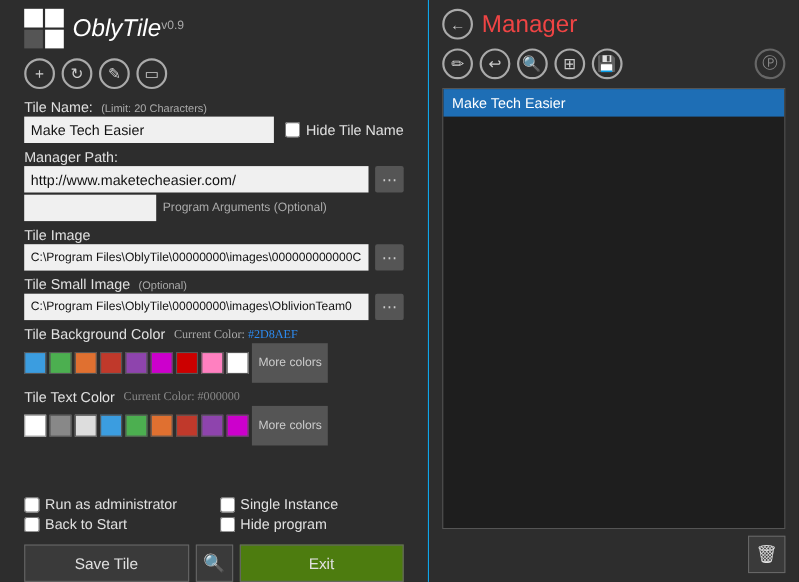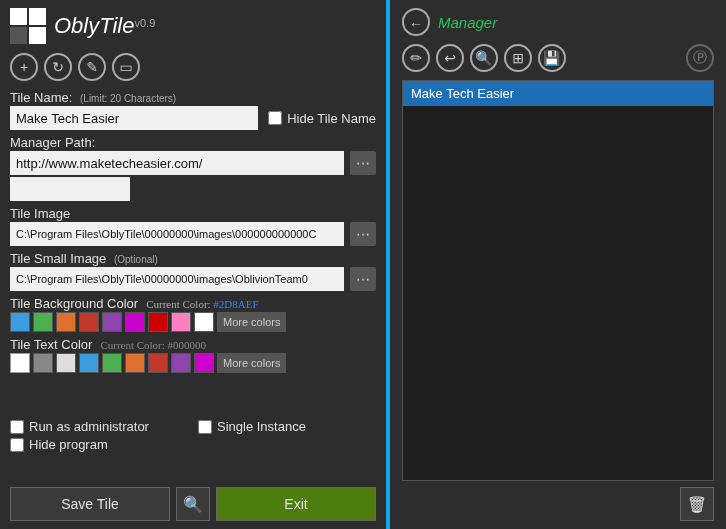--- a/index.html
+++ b/index.html
@@ -10,25 +10,25 @@
       width: 726px;
       height: 529px;
       overflow: hidden;
       display: flex;
     }
 
     
     .left-panel {
       width: 390px;
       background: #2d2d2d;
-      padding: 8px 10px;
+      padding: 8px 22px;
       display: flex;
       flex-direction: column;
       gap: 5px;
-      border-right: 4px solid #0ea5e9;
+      border-right: 1px solid #0ea5e9;
     }
 
     
     .header {
       display: flex;
       align-items: center;
       gap: 8px;
       margin-bottom: 4px;
     }
     .logo-tiles {
@@ -141,21 +141,21 @@
       cursor: pointer;
       border: 1px solid #555;
     }
     .more-colors-btn {
       background: #555;
       border: none;
       color: #ccc;
       font-size: 11px;
       padding: 2px 6px;
       cursor: pointer;
-      height: 20px;
+      height: 36px;
       white-space: nowrap;
     }
 
     
     .settings-grid {
       display: grid;
       grid-template-columns: 1fr 1fr;
       gap: 3px 10px;
       margin-top: 41px;
     }
@@ -220,24 +220,23 @@
       border-radius: 50%;
       background: transparent;
       color: #ccc;
       cursor: pointer;
       display: flex;
       align-items: center;
       justify-content: center;
       font-size: 14px;
     }
     .manager-title {
-      font-size: 15px;
+      font-size: 22px;
       font-weight: 300;
-      color: #22c55e;
-      font-style: italic;
+      color: #ef4444;
     }
     .manager-toolbar {
       display: flex;
       align-items: center;
       gap: 6px;
       margin-bottom: 8px;
     }
     .manager-toolbar-right {
       margin-left: auto;
     }
@@ -334,20 +333,21 @@
   </div>
 
   <div>
     <div class="field-label">Manager Path:</div>
     <div class="field-row">
       <input type="text" class="text-input" style="width: 260px;" value="http://www.maketecheasier.com/">
       <button class="more-btn">⋯</button>
     </div>
     <div class="field-row" style="margin-top:2px;">
       <input type="text" class="program-args-input" placeholder="" style="">
+      <span class="args-label">Program Arguments (Optional)</span>
     </div>
   </div>
 
   <div>
     <div class="field-label">Tile Image</div>
     <div class="field-row">
       <input type="text" class="text-input" style="width: 260px; font-size: 11px;" value="C:\Program Files\OblyTile\00000000\images\000000000000C">
       <button class="more-btn">⋯</button>
     </div>
   </div>
@@ -406,20 +406,24 @@
       <label class="checkbox-row">
         <input type="checkbox" style="">
         <span>Run as administrator</span>
       </label>
       <label class="checkbox-row">
         <input type="checkbox" style="">
         <span>Single Instance</span>
       </label>
       <label class="checkbox-row">
         <input type="checkbox" style="">
+        <span>Back to Start</span>
+      </label>
+      <label class="checkbox-row">
+        <input type="checkbox" style="">
         <span>Hide program</span>
       </label>
     </div>
   </div>
 
   <div class="bottom-bar">
     <button class="save-btn">Save Tile</button>
     <button class="search-btn">🔍</button>
     <button class="exit-btn">Exit</button>
   </div>

